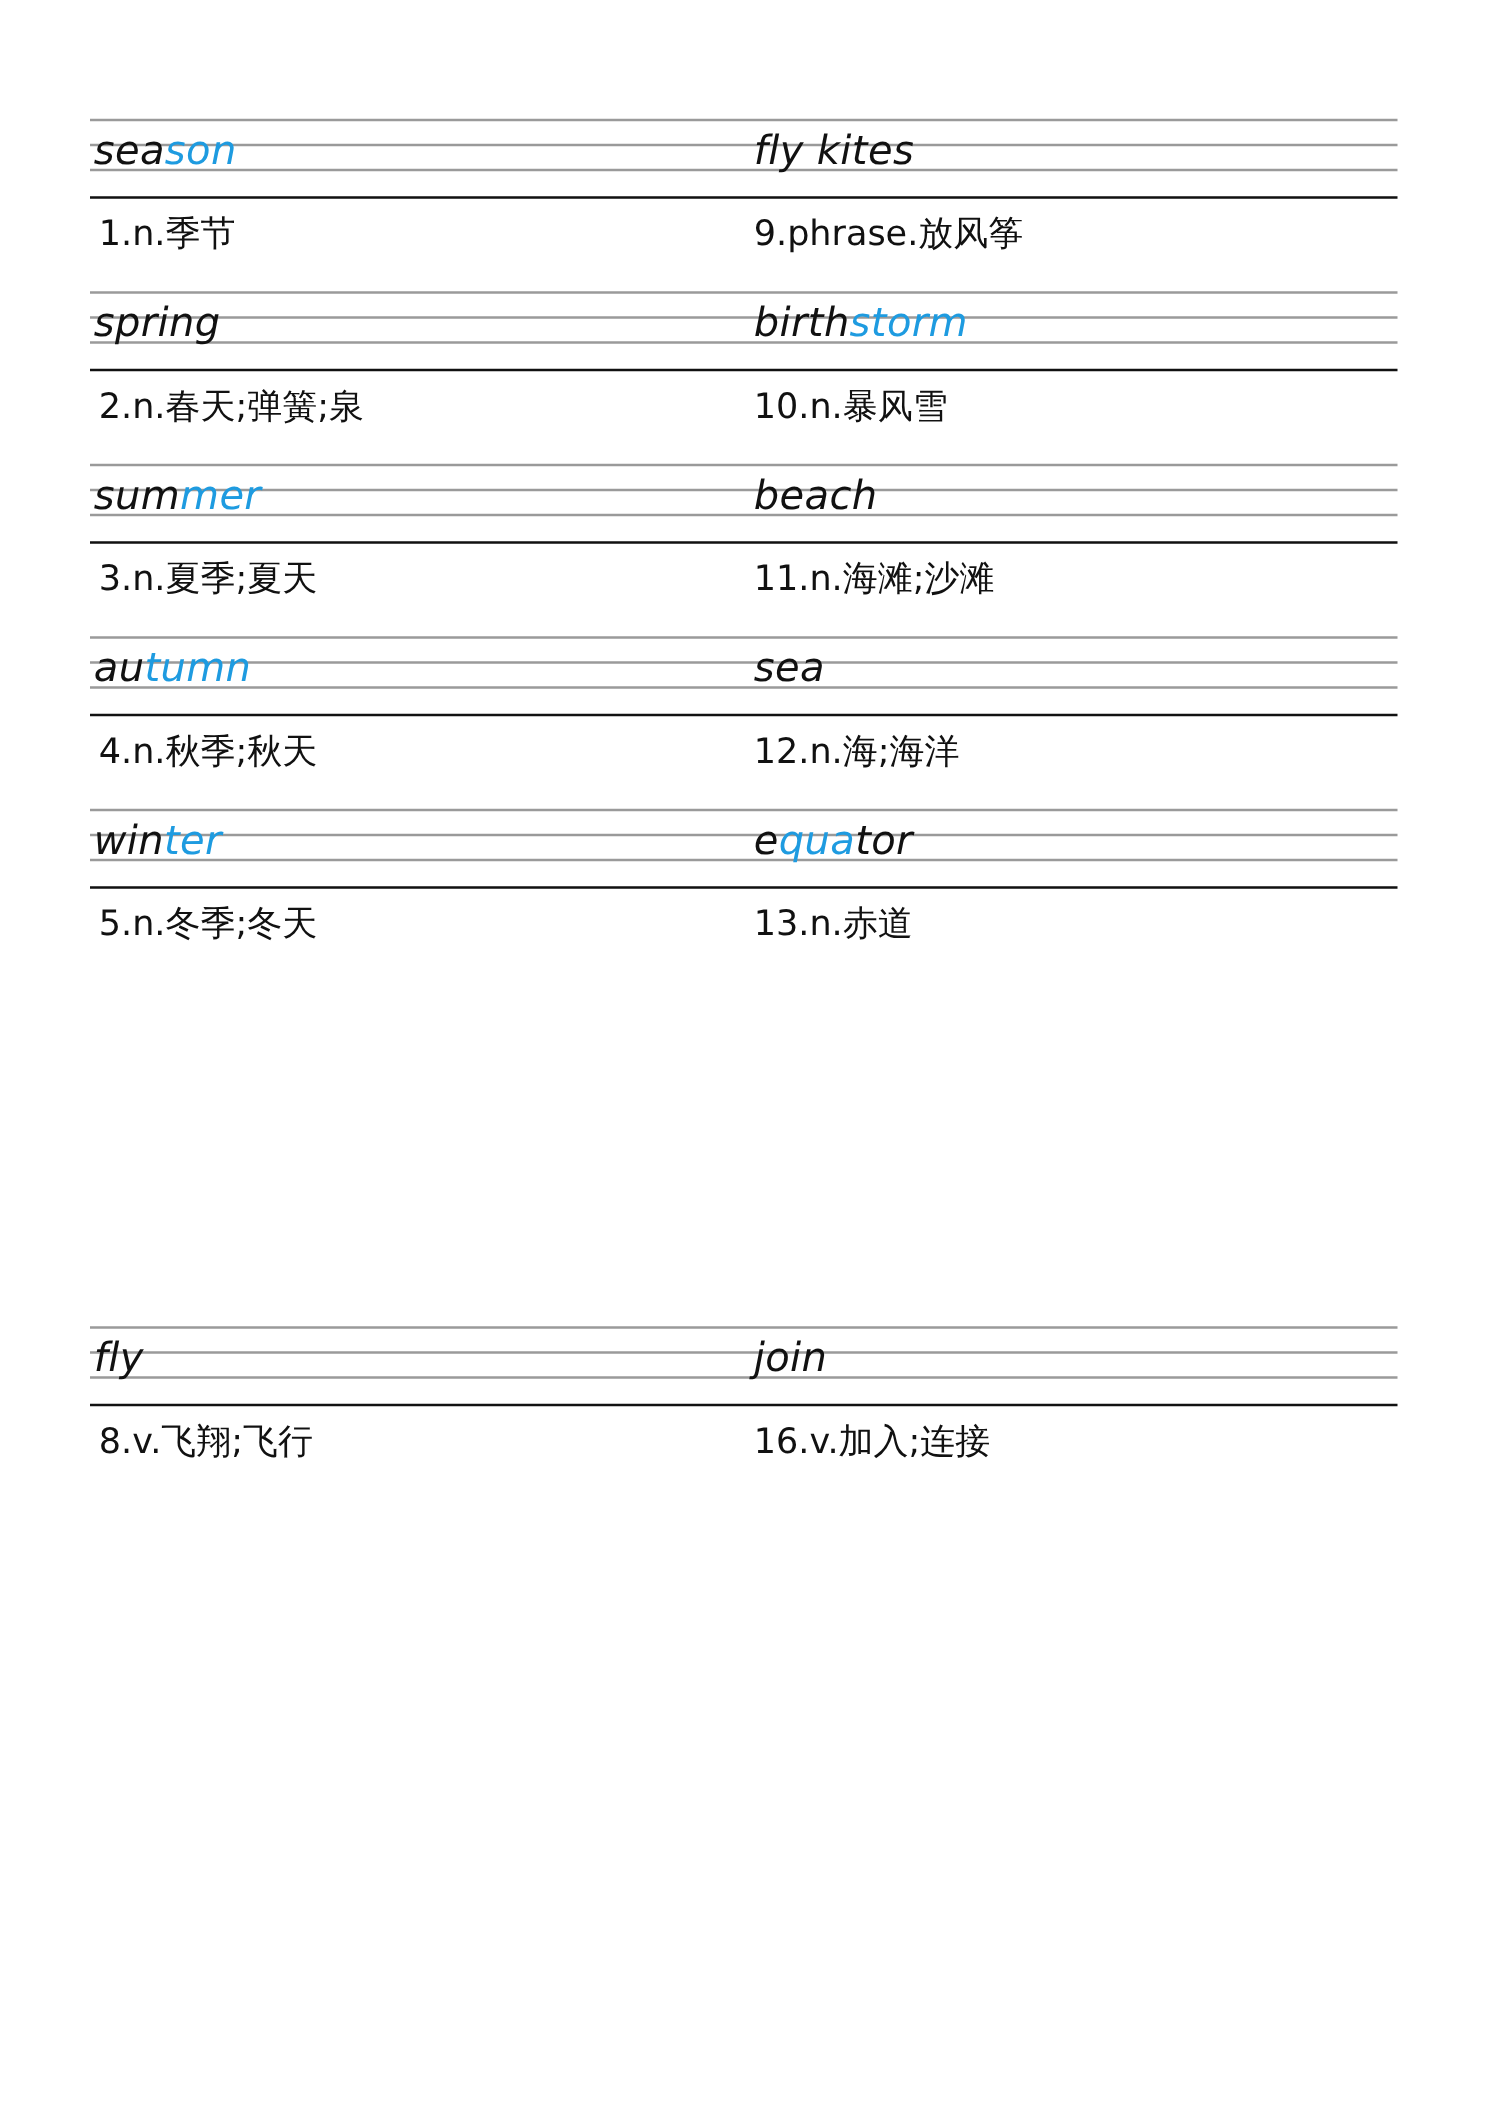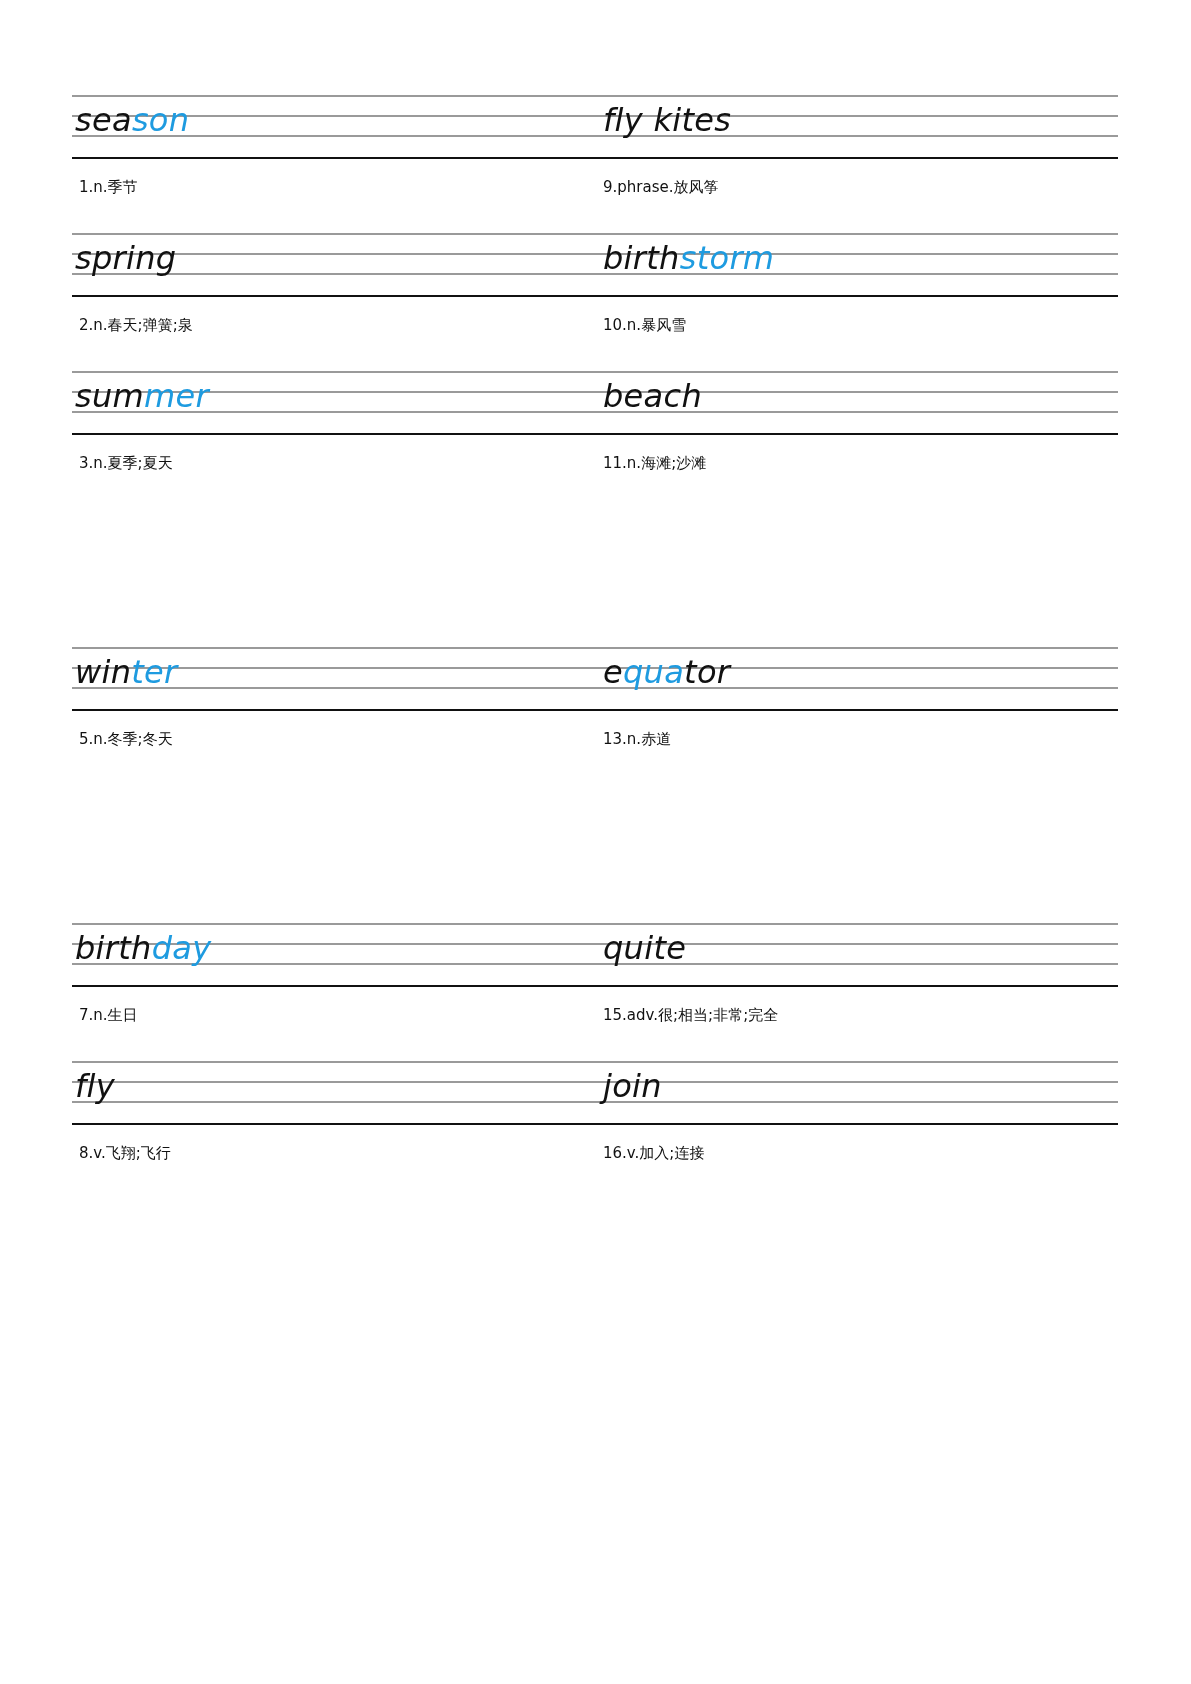--- a/index.html
+++ b/index.html
@@ -18,21 +18,21 @@
       font-family: "DejaVu Sans", sans-serif; font-style: italic;
       font-size: 32px; line-height: 40px; color: #111; white-space: nowrap;
       letter-spacing: 0.3px;
     }
     .cell-word.left { left: 3px; }
     .cell-word.right { left: 531px; }
     .hl { color: #1e9be0; }
     .cell-def {
       position: absolute; top: 78px;
       font-family: "DejaVu Sans", sans-serif;
-      font-size: 15px; line-height: 28px; color: #111; white-space: nowrap;
+      font-size: 28px; line-height: 28px; color: #111; white-space: nowrap;
     }
     .cell-def.left { left: 7px; }
     .cell-def.right { left: 531px; }
   </style>
 </head>
 <body>
 
 <div class="page">
 
   <div class="row" style="top:95px">
@@ -61,43 +61,43 @@
     <div class="g-line g1"></div>
     <div class="g-line g2"></div>
     <div class="g-line g3"></div>
     <div class="b-line"></div>
     <div class="cell-word left"><span>sum</span><span class="hl">mer</span><span></span></div>
     <div class="cell-word right"><span>beach</span><span class="hl"></span><span></span></div>
     <div class="cell-def left">3.n.夏季;夏天</div>
     <div class="cell-def right">11.n.海滩;沙滩</div>
   </div>
 
+  <div class="row" style="top:509px">
+    <div class="g-line g1"></div>
+    <div class="g-line g2"></div>
+    <div class="g-line g3"></div>
+    <div class="b-line"></div>
+    <div class="cell-word left"><span>au</span><span class="hl">tumn</span><span></span></div>
+    <div class="cell-word right"><span>sea</span><span class="hl"></span><span></span></div>
+    <div class="cell-def left">4.n.秋季;秋天</div>
+    <div class="cell-def right">12.n.海;海洋</div>
+  </div>
 
   <div class="row" style="top:647px">
     <div class="g-line g1"></div>
     <div class="g-line g2"></div>
     <div class="g-line g3"></div>
     <div class="b-line"></div>
     <div class="cell-word left"><span>win</span><span class="hl">ter</span><span></span></div>
     <div class="cell-word right"><span>e</span><span class="hl">qua</span><span>tor</span></div>
     <div class="cell-def left">5.n.冬季;冬天</div>
     <div class="cell-def right">13.n.赤道</div>
   </div>
 
 
-  <div class="row" style="top:923px">
-    <div class="g-line g1"></div>
-    <div class="g-line g2"></div>
-    <div class="g-line g3"></div>
-    <div class="b-line"></div>
-    <div class="cell-word left"><span>birth</span><span class="hl">day</span><span></span></div>
-    <div class="cell-word right"><span>quite</span><span class="hl"></span><span></span></div>
-    <div class="cell-def left">7.n.生日</div>
-    <div class="cell-def right">15.adv.很;相当;非常;完全</div>
-  </div>
 
   <div class="row" style="top:1061px">
     <div class="g-line g1"></div>
     <div class="g-line g2"></div>
     <div class="g-line g3"></div>
     <div class="b-line"></div>
     <div class="cell-word left"><span>fly</span><span class="hl"></span><span></span></div>
     <div class="cell-word right"><span>join</span><span class="hl"></span><span></span></div>
     <div class="cell-def left">8.v.飞翔;飞行</div>
     <div class="cell-def right">16.v.加入;连接</div>

